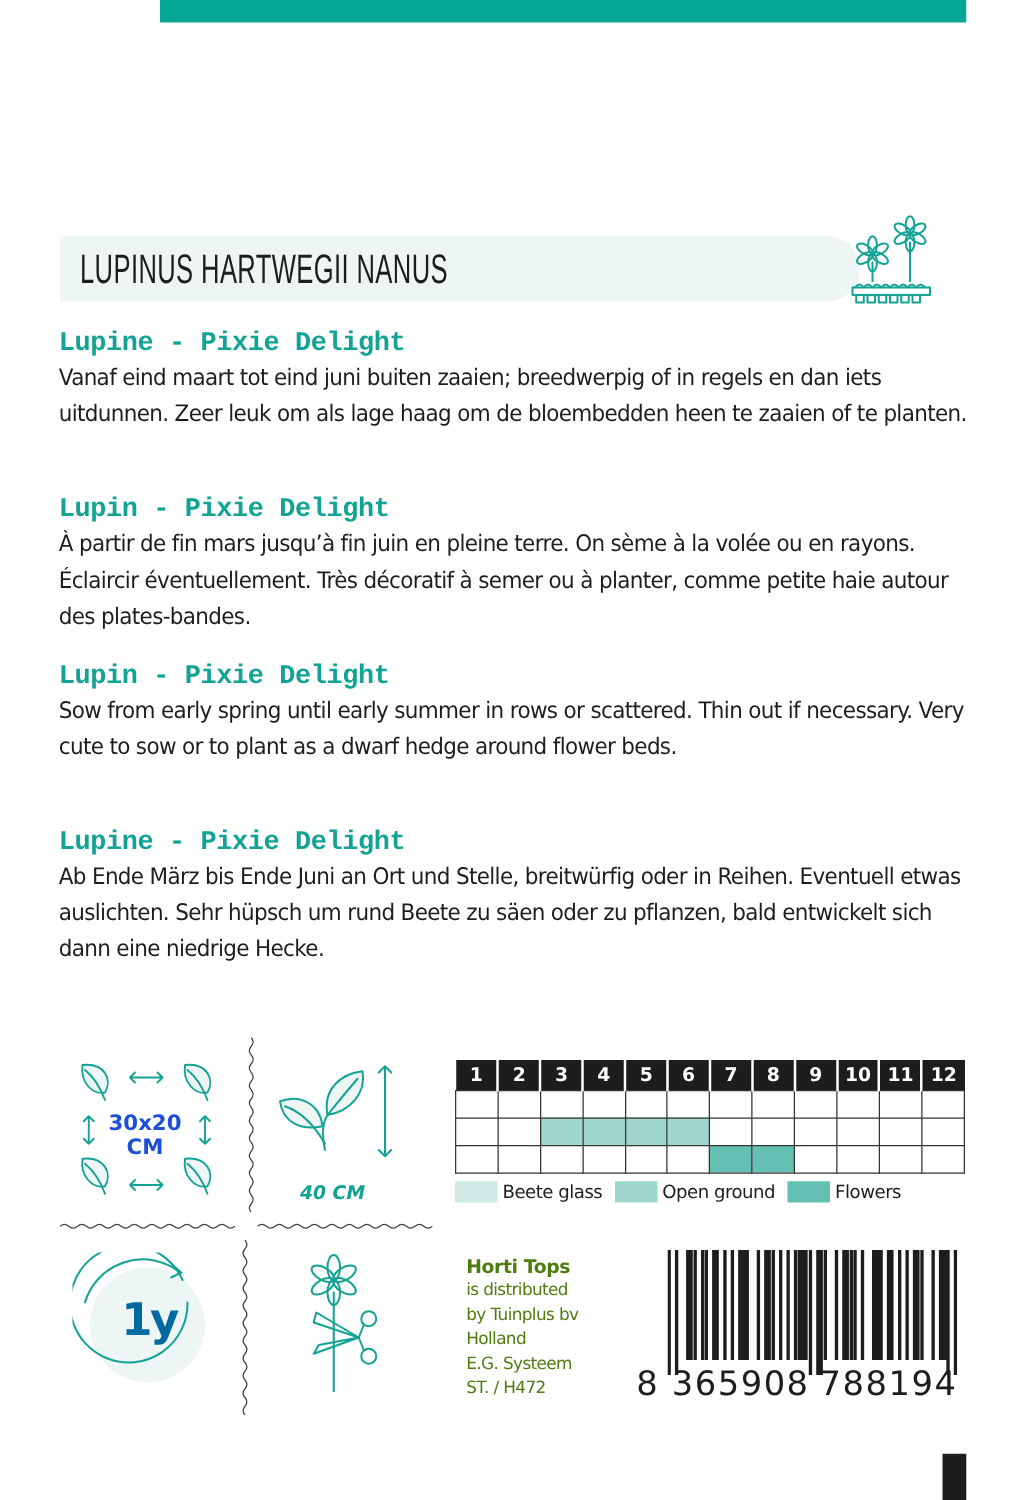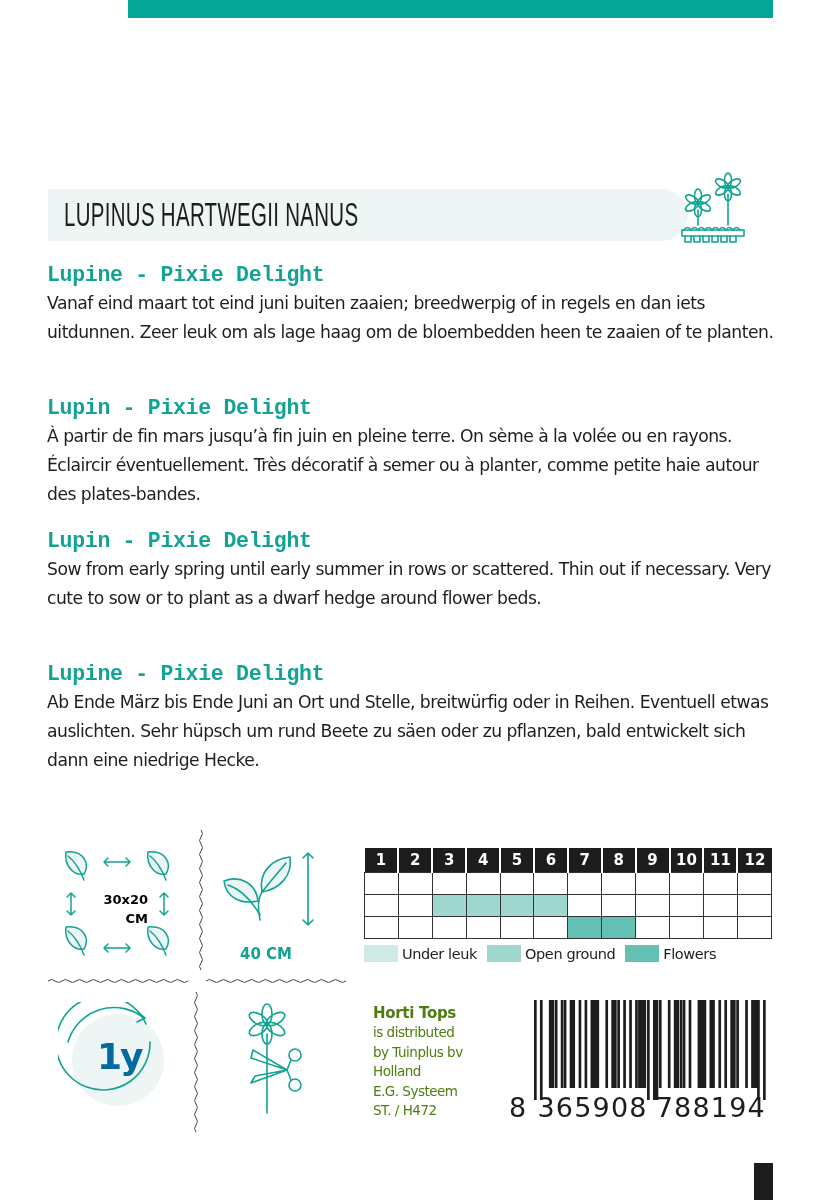--- a/index.html
+++ b/index.html
@@ -14,21 +14,21 @@
     .planter-icon { position: absolute; left: 676px; top: 170px; width: 80px; height: 75px; }
 
     .section { position: absolute; left: 47px; width: 730px; }
     .section h2 { font-family: Liberation Mono, monospace; font-weight: 700; font-size: 21.5px; color: #12a394; letter-spacing: -0.3px; line-height: 26px; }
     .section p { font-family: "DejaVu Sans", sans-serif; font-size: 18.2px; line-height: 29px; color: #1d1d1b; letter-spacing: -0.55px; transform: scaleX(0.945); transform-origin: left top; width: 772px; }
 
     .icon-cell { position: absolute; }
     .wavy-v { position: absolute; width: 8px; }
     .wavy-h { position: absolute; height: 8px; }
 
-    .spacing-label { position: absolute; font-family: "DejaVu Sans", sans-serif; font-weight: 700; color: #000000; text-align: right; font-size: 13px; line-height: 19px; }
+    .spacing-label { position: absolute; font-family: "DejaVu Sans", sans-serif; font-weight: 700; color: #1d4ed8; text-align: center; font-size: 17px; line-height: 19px; }
     .height-label { position: absolute; font-family: "DejaVu Sans", sans-serif; font-weight: 700; color: #12a394; font-size: 15px; }
 
     .calendar { position: absolute; left: 364px; top: 848px; width: 408px; border-collapse: collapse; }
     .calendar th { background: #1d1d1b; color: #ffffff; font-family: "DejaVu Sans", sans-serif; font-weight: 700; font-size: 15px; height: 24px; width: 34px; border-left: 2px solid #ffffff; text-align: center; padding: 0; }
     .calendar th:first-child { border-left: none; }
     .calendar td { height: 22px; border: 1.5px solid #333333; background: #ffffff; padding: 0; }
     .calendar td.open-ground { background: #9fd6cd; }
     .calendar td.flowers { background: #63c0b3; }
 
     .legend { position: absolute; left: 364px; top: 945px; display: flex; align-items: center; font-family: "DejaVu Sans", sans-serif; font-size: 14.5px; color: #1d1d1b; letter-spacing: -0.4px; }
@@ -135,21 +135,21 @@
 </div>
 
 <svg class="icon-cell" style="left:218px; top:845px; width:110px; height:95px;" viewBox="0 0 110 95" fill="none" stroke="#12a394" stroke-width="1.6" stroke-linecap="round" stroke-linejoin="round">
   <path d="M44 47 C 40 26, 55 14, 72 12 C 75 30, 62 44, 44 47 Z" fill="#edf5f5"></path>
   <path d="M44 47 Q 56 32, 68 18"></path>
   <path d="M6 36 C 22 30, 38 38, 40 56 C 22 60, 8 52, 6 36 Z" fill="#edf5f5"></path>
   <path d="M10 40 Q 28 46, 42 70"></path>
   <path d="M44 47 Q 38 56, 42 75"></path>
   <path d="M90 8 v72 M85 13 l5 -5 l5 5 M85 75 l5 5 l5 -5"></path>
 </svg>
-<div class="height-label" style="left:240px; top:945px;">40 CM</div>
+<div class="height-label" style="left:240px; top:945px;font-style:italic;">40 CM</div>
 
 <svg class="icon-cell" style="left:58px; top:1002px; width:112px; height:112px;" viewBox="0 0 112 112" fill="none" stroke="#12a394" stroke-width="1.6" stroke-linecap="round">
   <circle cx="60" cy="58" r="46" fill="#edf5f5" stroke="none"></circle>
   <path d="M92 40 A 47 47 0 1 1 88 22"></path>
   <path d="M10 40 A 48 48 0 0 1 86 16"></path>
   <path d="M80 10 l7 6 l-8 4"></path>
 </svg>
 <div style="position:absolute; left:97px; top:1036px; font-family:'DejaVu Sans', sans-serif; font-weight:700; font-size:36px; color:#0369a1; letter-spacing:-2px;">1y</div>
 
 <svg class="icon-cell" style="left:235px; top:998px; width:85px; height:120px;" viewBox="0 0 85 120" fill="none" stroke="#12a394" stroke-width="1.6" stroke-linecap="round" stroke-linejoin="round">
@@ -228,21 +228,21 @@
         <td></td>
         <td></td>
         <td></td>
       </tr>
     </tbody>
 </table>
 
 <div class="legend">
   <div class="item">
     <span class="swatch" style="background:#cfe9e5;"></span>
-    <span>Under leuk</span>
+    <span>Beete glass</span>
   </div>
   <div class="item">
     <span class="swatch" style="background:#9fd6cd;"></span>
     <span>Open ground</span>
   </div>
   <div class="item">
     <span class="swatch" style="background:#63c0b3;"></span>
     <span>Flowers</span>
   </div>
 </div>

